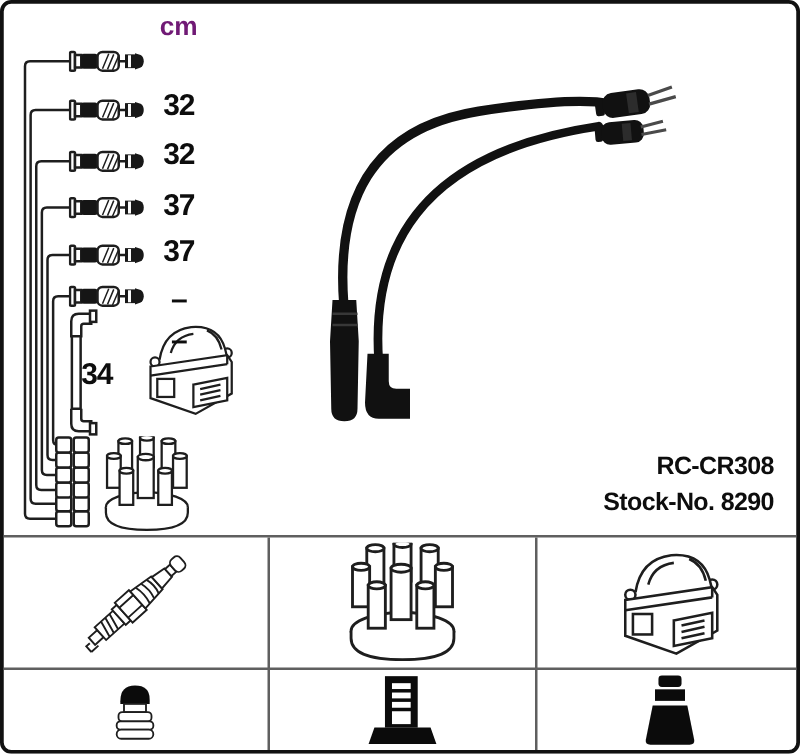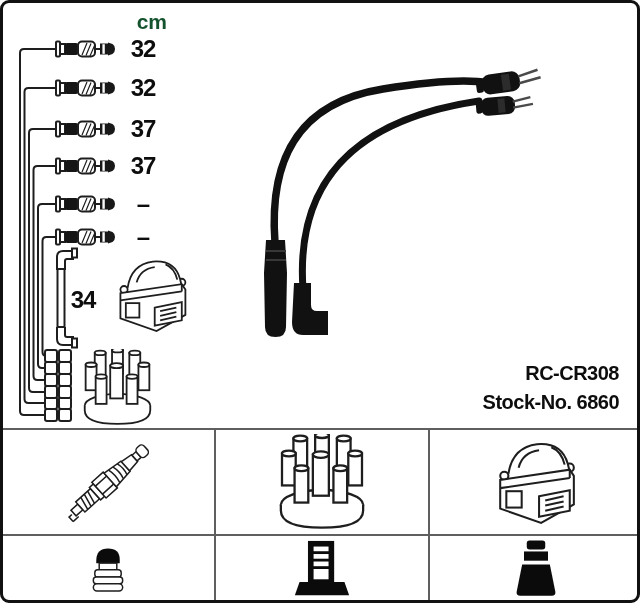--- a/index.html
+++ b/index.html
@@ -4,28 +4,28 @@
 <style>
   html,body{margin:0;padding:0;background:#fff;font-family:"Liberation Sans",sans-serif;}
   .frame{
     position:relative;width:640px;height:603px;box-sizing:border-box;
     background:#fff;border:3px solid #111;border-radius:9px;overflow:hidden;
   }
   .abs{position:absolute;}
   svg{display:block;}
   .val{
     position:absolute;left:116px;width:48px;text-align:center;
-    font-weight:bold;font-size:24px;color:#0d0d0d;letter-spacing:-1px;line-height:26px;
+    font-weight:bold;font-size:24px;color:#0d0d0d;letter-spacing:-1px;line-height:26px;margin-top:36px;
   }
   .unit{
-    position:absolute;left:116px;top:8px;width:48px;text-align:right;
-    font-weight:bold;font-size:21px;color:#14532d;line-height:22px;
+    position:absolute;left:116px;top:8px;width:48px;text-align:center;
+    font-weight:bold;font-size:21px;color:#701a75;line-height:22px;
   }
   .coilcable-len{
-    position:absolute;left:62px;top:283px;width:36px;text-align:center;
+    position:absolute;left:62px;top:283px;width:36px;
     font-weight:bold;font-size:24px;color:#0d0d0d;letter-spacing:-1px;
   }
   .part-block{position:absolute;right:18px;top:356px;text-align:right;color:#0d0d0d;}
   .part-code{font-weight:bold;font-size:20px;letter-spacing:-0.5px;line-height:29px;}
   .part-stock{font-weight:bold;font-size:20px;letter-spacing:-0.5px;line-height:22px;margin-top:3px;}
   .legend{position:absolute;left:0;right:0;top:425px;bottom:0;border-top:2px solid #5f5f5f;}
   .vdiv{position:absolute;top:0;bottom:0;width:2px;background:#5f5f5f;}
   .hdiv{position:absolute;left:0;right:0;top:104px;height:2px;background:#5f5f5f;}
   .cell{position:absolute;display:flex;align-items:center;justify-content:center;}
   .r1{top:2px;height:100px;}
@@ -175,21 +175,21 @@
   <span class="val" style="top:33px">32</span>
   <span class="val" style="top:72px">32</span>
   <span class="val" style="top:113px">37</span>
   <span class="val" style="top:150px">37</span>
   <span class="val" style="top:188px">–</span>
   <span class="val" style="top:221px">–</span>
   <span class="coilcable-len">34</span>
 
   <div class="part-block">
     <div class="part-code">RC-CR308</div>
-    <div class="part-stock">Stock-No. 6860</div>
+    <div class="part-stock">Stock-No. 8290</div>
   </div>
 
   <div class="legend">
     <div class="vdiv" style="left:211px"></div>
     <div class="vdiv" style="left:425px"></div>
     <div class="hdiv"></div>
 
     <div class="cell r1 c1">
       <svg class="plug-rot" width="150" height="44" viewBox="0 0 150 44">
         <path d="M6 30 h10 M6 30 v-8 h5" class="ln"></path>

